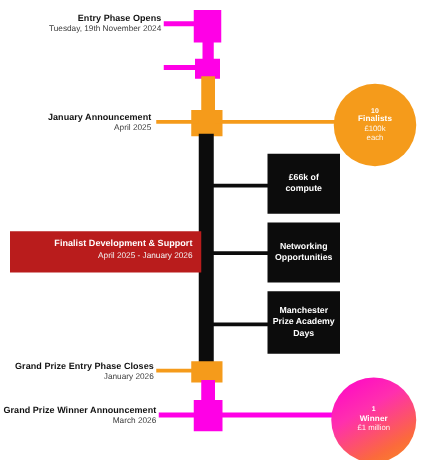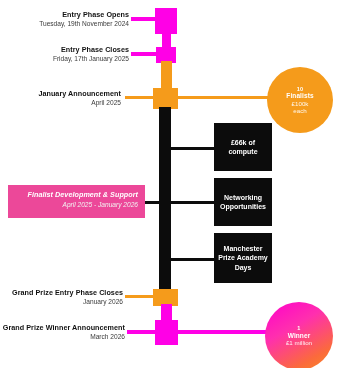--- a/index.html
+++ b/index.html
@@ -70,25 +70,24 @@
   .label .d{font-size:6.6px;font-weight:normal;color:#3b3b3b;display:block;margin-top:1px;}
 
   .lbl-1{left:14px;top:6px;width:115px;}
   .lbl-2{left:14px;top:41px;width:115px;}
   .lbl-3{left:14px;top:85px;width:107px;}
   .lbl-5{left:4px;top:284px;width:119px;}
   .lbl-6{left:0px;top:319px;width:125px;}
 
   
   .dev-box{
-    position:absolute;left:8px;top:181px;width:137px;height:33px;
-    background:#ec4899;color:#ffffff;
+    position:absolute;left:8px;top:181px;width:153px;height:33px;
+    background:#b91c1c;color:#ffffff;
     box-sizing:border-box;padding:5px 7px 0 7px;
     text-align:right;
-    font-style:italic;
   }
   .dev-box .t{font-size:7.2px;font-weight:bold;display:block;letter-spacing:.05px;}
   .dev-box .d{font-size:6.6px;font-weight:normal;display:block;margin-top:2px;color:#f2f2f2;}
 
   
   .perk{
     position:absolute;background:#0c0c0c;color:#ffffff;
     display:flex;align-items:center;justify-content:center;
     text-align:center;font-size:7px;font-weight:bold;line-height:1.3;
     box-sizing:border-box;padding:3px;
@@ -122,24 +121,20 @@
 
   <div class="branch branch-a"></div>
   <div class="branch branch-b"></div>
   <div class="branch branch-c"></div>
 
   <div class="label lbl-1">
     <span class="t">Entry Phase Opens</span>
     <span class="d">Tuesday, 19th November 2024</span>
   </div>
 
-  <div class="label lbl-2">
-    <span class="t">Entry Phase Closes</span>
-    <span class="d">Friday, 17th January 2025</span>
-  </div>
 
   <div class="label lbl-3">
     <span class="t">January Announcement</span>
     <span class="d">April 2025</span>
   </div>
 
   <div class="dev-box">
     <span class="t">Finalist Development &amp; Support</span>
     <span class="d">April 2025 - January 2026</span>
   </div>

